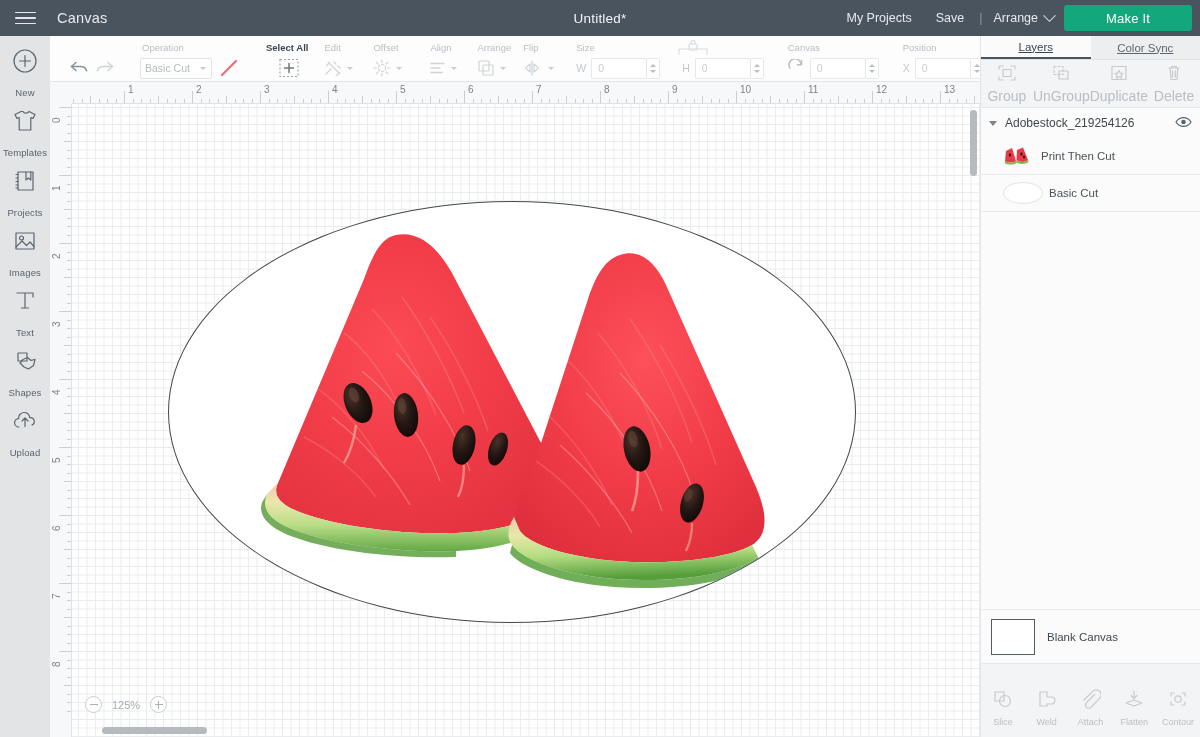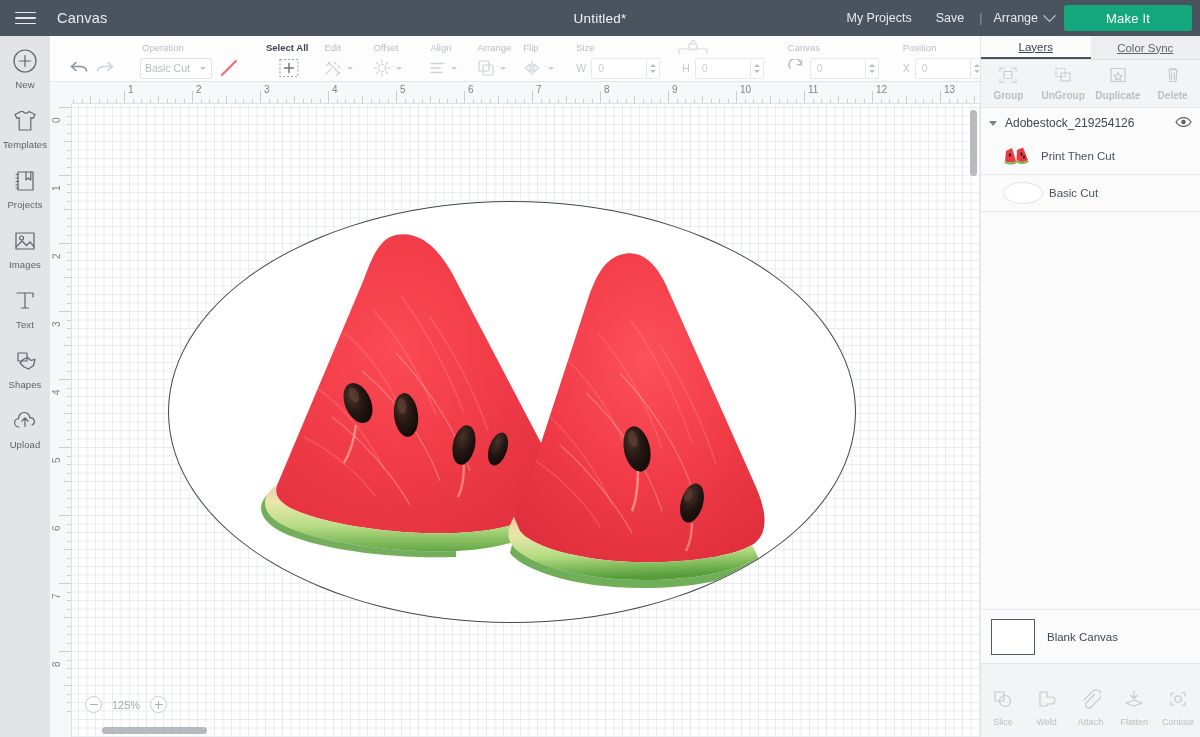--- a/index.html
+++ b/index.html
@@ -37,21 +37,21 @@
     height: 26px; width: 128px; cursor: pointer; letter-spacing: .2px;
   }
 
   
   .rail {
     position: absolute; top: 36px; left: 0; width: 50px; height: 701px;
     background: #e2e4e6; display: flex; flex-direction: column; align-items: center;
     padding-top: 10px;
   }
   .rail-item { width: 38px; height: 60px; display: flex; flex-direction: column;
-    align-items: center; justify-content: flex-start; cursor: pointer; color: #5c6670; }
+    align-items: center; justify-content: flex-start; cursor: pointer; color: #5c6670; gap: 8px; }
   .rail-item .ic { height: 30px; display: flex; align-items: center; justify-content: center; }
   .rail-item .lbl { font-size: 9.5px; color: #5a646e; margin-top: 3px; letter-spacing: .1px; }
 
   
   .optbar {
     position: absolute; top: 36px; left: 50px; width: 930px; height: 46px;
     background: #fdfdfd; border-bottom: 1px solid #e2e5e8;
     display: flex; align-items: flex-start;
   }
   .ob-group { position: relative; height: 46px; display: flex; flex-direction: column; }
@@ -133,21 +133,21 @@
   
   .rpanel { position: absolute; right: 0; top: 36px; width: 220px; height: 701px;
     background: #fbfbfb; border-left: 1px solid #e2e5e8; }
   .rtabs { display: flex; height: 24px; background: #eceef0; border-bottom: 1px solid #dfe2e5; }
   .rtab { flex: 1; display: flex; align-items: center; justify-content: center;
     font-size: 11.5px; color: #5d666f; cursor: pointer; text-decoration: underline; }
   .rtab.active { background: #fbfbfb; border-bottom: 2px solid #4a545e; color: #3b444d; }
   .rtoolrow { display: flex; height: 48px; background: #f3f4f5; border-bottom: 1px solid #e5e8ea; }
   .rtool { flex: 1; display: flex; flex-direction: column; align-items: center; justify-content: center;
     color: #c6cbd0; cursor: pointer; }
-  .rtool .lbl { font-size: 10px; margin-top: 2px; color: #b9bfc5; font-weight: bold; }
+  .rtool .lbl { font-size: 14px; margin-top: 2px; color: #b9bfc5; }
 
   .layer-group { border-bottom: 1px solid #e8eaec; }
   .layer-head { display: flex; align-items: center; height: 30px; padding: 0 8px; cursor: pointer; }
   .tri { width: 0; height: 0; border-left: 4.2px solid transparent; border-right: 4.2px solid transparent;
     border-top: 5.2px solid #7a838c; margin-right: 8px; }
   .layer-name { font-size: 12px; color: #3f4850; flex: 1; }
   .eye { margin-left: auto; cursor: pointer; }
   .layer-row { display: flex; align-items: center; height: 36px; padding: 0 8px 0 22px; cursor: pointer; }
   .layer-thumb { width: 28px; height: 20px; margin-right: 10px; flex: 0 0 auto; }
   .thumb-oval { width: 40px; height: 22px; background: #fff; border: 1px solid #e1e4e7; border-radius: 50%; margin-right: 6px; }

